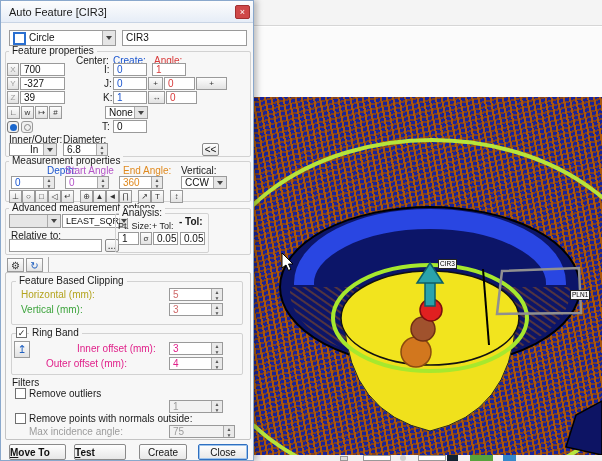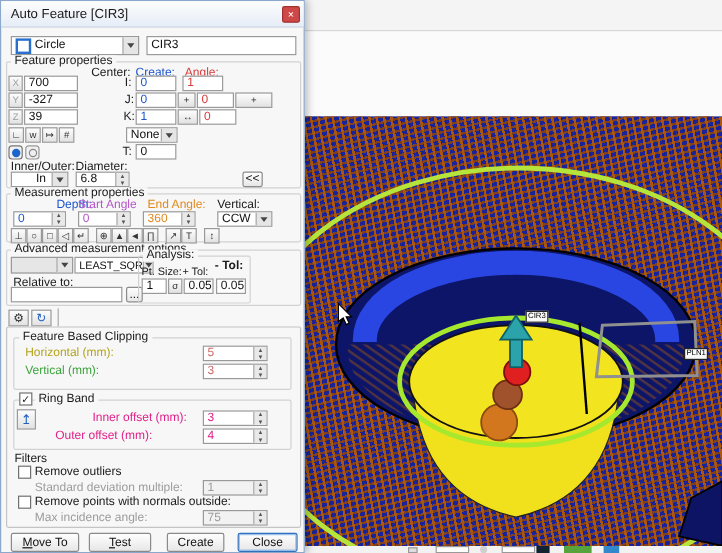--- a/index.html
+++ b/index.html
@@ -12,21 +12,21 @@
   .sp i{flex:1;font-style:normal;font-size:5px;line-height:6px;text-align:center;color:#555;}
   .cmb{background:#fff;border:1px solid #9a9a9a;font-size:10px;display:flex;align-items:center;padding-left:3px;overflow:hidden;color:#111;}
   .cmb .v{flex:1;line-height:10px;white-space:nowrap;}
   .dd{width:12px;align-self:stretch;background:#e5e5e5;border-left:1px solid #aaa;display:flex;align-items:center;justify-content:center;}
   .tri{width:0;height:0;border-left:3px solid transparent;border-right:3px solid transparent;border-top:4px solid #444;}
   .grp{border:1px solid #d2d2d2;border-radius:2px;}
   .glab{position:absolute;font-size:10px;background:#f7f7f7;padding:0 3px;white-space:nowrap;line-height:10px;color:#1a1a1a;}
   .sbtn{background:linear-gradient(#fdfdfd,#e2e2e2);border:1px solid #9a9a9a;font-size:8px;display:flex;align-items:center;justify-content:center;color:#333;padding:0;}
   .btn{background:linear-gradient(#fefefe,#e7e7e7);border:1px solid #8a8a8a;border-radius:2px;font-size:10px;display:flex;align-items:center;justify-content:center;color:#111;}
   .btn.def{border:1px solid #2f6fc0;box-shadow:0 0 0 1px #9cc3ec inset;justify-content:center;}
-  .mn{display:block;text-align:center;width:100%;}
+  .mn{display:block;width:100%;font-weight:bold;}
   .mn::first-letter{text-decoration:underline;}
   .cb{width:11px;height:11px;border:1px solid #707070;background:#fff;font-size:9px;line-height:10px;text-align:center;color:#222;}
   .dis{color:#9c9c9c;}
   .tag{position:absolute;background:#f8f8f8;border:1px solid #222;font-size:6.5px;line-height:8px;padding:0 1px;color:#000;z-index:5;}
   #dialog{left:0;top:0;width:254px;height:461px;background:#f7f7f7;border:1px solid #8aa8cc;box-shadow:3px 0 6px rgba(0,0,0,.25);z-index:10;}
   #titlebar{left:0;top:0;width:100%;height:22px;background:linear-gradient(#fdfdfd,#e6edf7);border-bottom:1px solid #c8d4e4;}
   #closebtn{right:3px;top:4px;width:15px;height:14px;background:#cf4848;border:1px solid #a23030;border-radius:2px;color:#fff;font-size:9px;line-height:12px;text-align:center;}
   #viewport{left:254px;top:97px;width:348px;height:358px;overflow:hidden;
     background-color:#18239b;
     background-image:
@@ -341,32 +341,31 @@
       <span class="v mag">4</span>
         <span class="sp">
           <i>▲</i>
           <i>▼</i>
         </span>
     </div>
 
     <span class="glab a" style="left:8px;top:377px;">Filters</span>
     <span class="a cb" style="left:14px;top:387px;"></span>
     <span class="a lbl" style="left:28px;top:388px;">Remove outliers</span>
-    <span class="a lbl dis" style="left:28px;top:401px;">Standard deviation multiple:</span>
     <div class="a fld" style="left:168px;top:399px;width:54px;height:13px;background:#f2f2f2;">
       <span class="v dis">1</span>
         <span class="sp">
           <i>▲</i>
           <i>▼</i>
         </span>
     </div>
     <span class="a cb" style="left:14px;top:412px;"></span>
     <span class="a lbl" style="left:28px;top:413px;">Remove points with normals outside:</span>
     <span class="a lbl dis" style="left:28px;top:426px;">Max incidence angle:</span>
-    <div class="a fld" style="left:168px;top:424px;width:54px;height:13px;background:#f2f2f2;">
+    <div class="a fld" style="left:168px;top:424px;width:66px;height:13px;background:#f2f2f2;">
       <span class="v dis">75</span>
         <span class="sp">
           <i>▲</i>
           <i>▼</i>
         </span>
     </div>
 
     <div class="a btn" style="left:8px;top:443px;width:57px;height:16px;">
         <span class="mn">Move To</span>
       </div>

